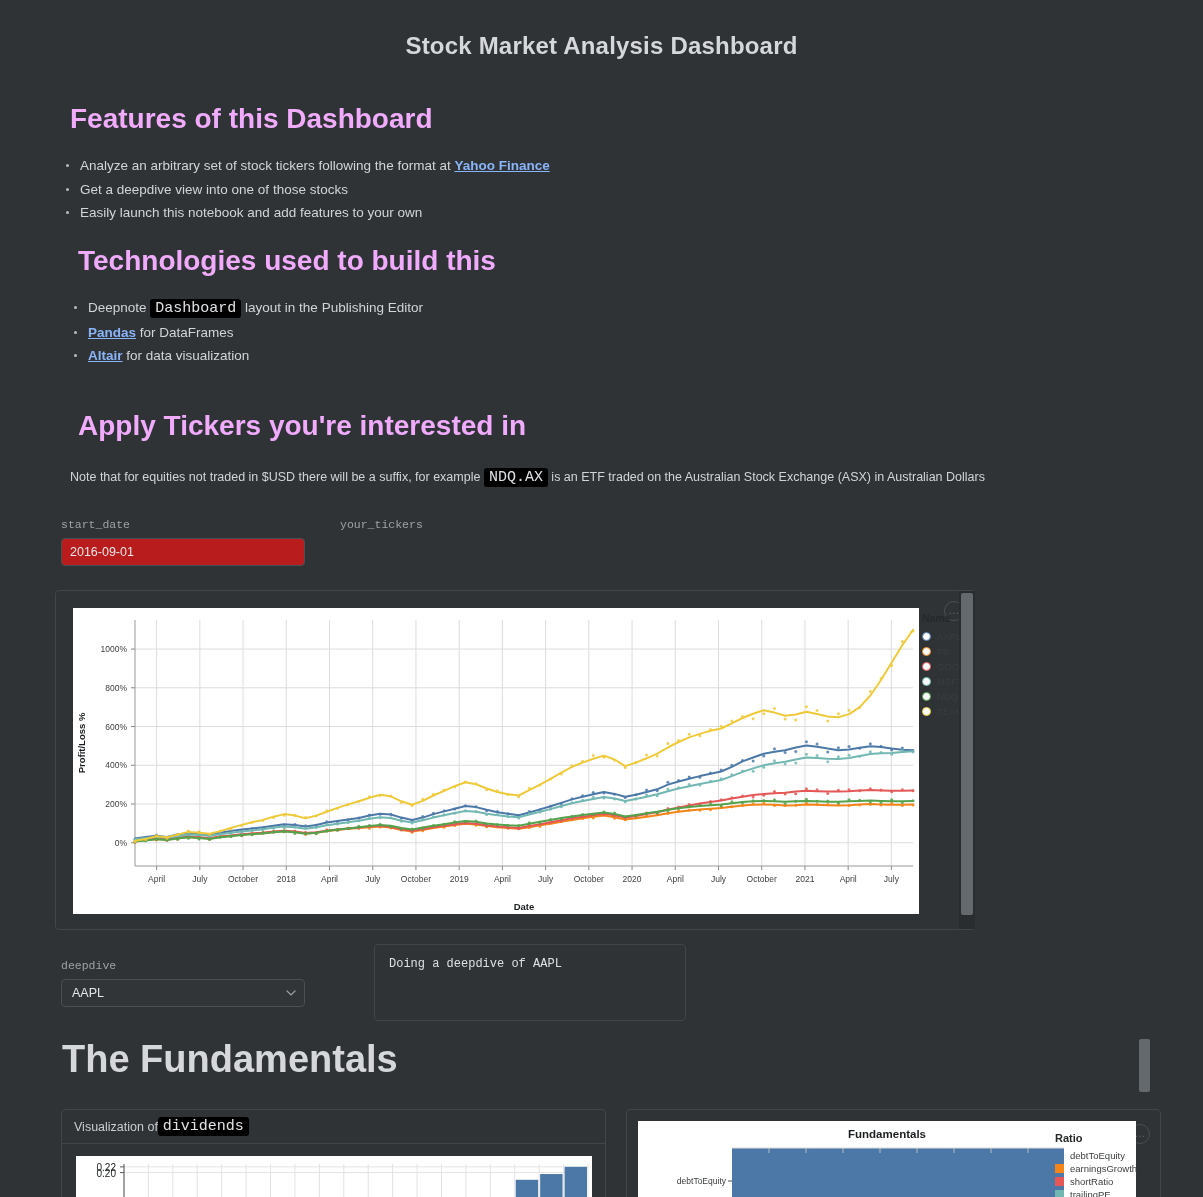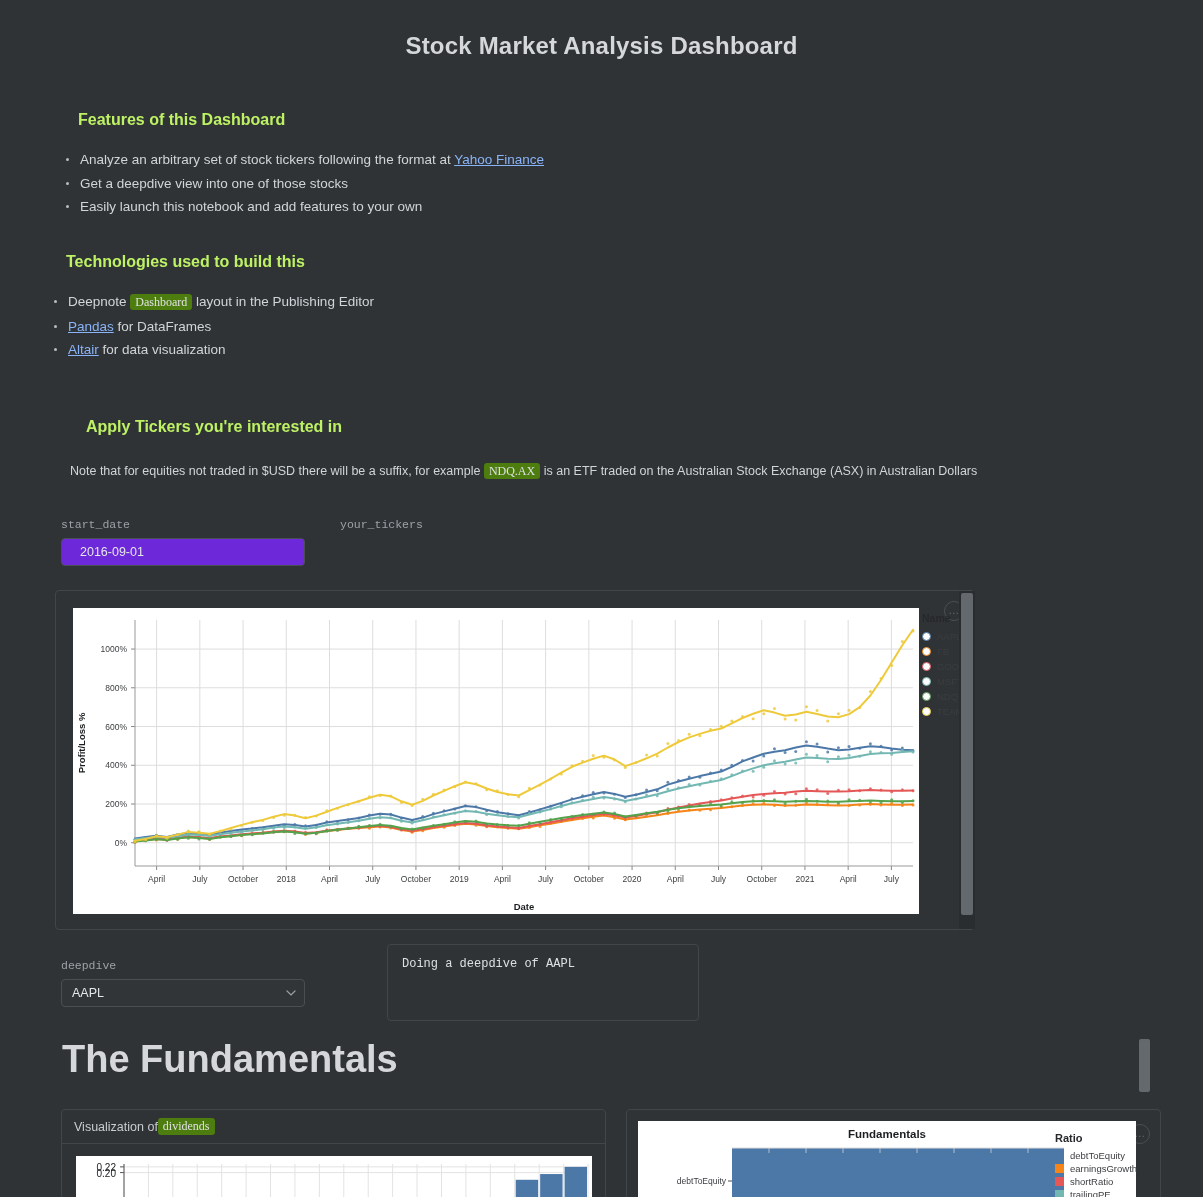--- a/index.html
+++ b/index.html
@@ -18,24 +18,24 @@
   .main-title {
     text-align:center;
     font-size: 24px;
     font-weight: bold;
     color: #d5d7da;
     letter-spacing: 0.2px;
     margin: 0;
     padding: 32px 0 0 0;
   }
   h2.sect {
-    font-size: 16px;
+    font-size: 28px;
     font-weight: bold;
-    color: #bef264;
-    margin: 16px;
+    color: #f0abfc;
+    margin: 8px;
     padding: 0;
   }
   h2.big {
     font-size: 38px;
     font-weight: bold;
     color: #d5d7da;
     margin: 0;
     padding: 0;
   }
 
@@ -50,51 +50,51 @@
     color: #d2d4d7;
   }
   ul.bullets li::before {
     content:"";
     position:absolute;
     left: 4px; top: 10px;
     width: 3px; height: 3px;
     border-radius: 50%;
     background: #b9bcc0;
   }
-  a.link { color:#8ab4f8; text-decoration: underline; }
+  a.link { color:#8ab4f8; text-decoration: underline; font-weight: bold; }
   code.inline {
-    font-family:Liberation Serif, serif;
-    font-size: 12px;
-    background: #4d7c0f;
+    font-family:Liberation Mono, monospace;
+    font-size: 15px;
+    background: #000000;
     border-radius: 3px;
     padding: 1px 5px;
     color: #dfe1e4;
   }
   .note {
     font-size: 12.5px;
     color: #d2d4d7;
     line-height: 18px;
   }
 
   
   .field-label {
     font-family: "Liberation Mono", monospace;
     font-size: 11.5px;
     color: #9ea2a6;
     margin-bottom: 7px;
   }
   .text-input {
     width: 244px; height: 28px;
-    background: #6d28d9;
+    background: #b91c1c;
     border: 1px solid #4a4f53;
     border-radius: 4px;
     color: #e4e6e8;
     font-size: 12.5px;
     line-height: 26px;
-    padding: 0 18px;
+    padding: 0 8px;
     font-family:"Liberation Sans", sans-serif;
     outline: none;
   }
   .text-input.wide { width: 268px; }
   .select-wrap { position:relative; width: 244px; height: 28px; }
   .select-box {
     width: 244px; height: 28px;
     background: #313538;
     border: 1px solid #4a4f53;
     border-radius: 4px;
@@ -184,21 +184,21 @@
       </li>
       <li>
         <span>Get a deepdive view into one of those stocks</span>
       </li>
       <li>
         <span>Easily launch this notebook and add features to your own</span>
       </li>
     </ul>
   </div>
 
-  <div class="abs" style="left:50px; top:237px; width:900px;">
+  <div class="abs" style="left:70px; top:237px; width:900px;">
     <h2 class="sect">Technologies used to build this</h2>
     <ul class="bullets" style="margin-top:19px;">
       <li>
         <span>Deepnote </span><code class="inline">Dashboard</code><span> layout in the Publishing Editor</span>
       </li>
       <li>
         <a class="link" href="#">Pandas</a><span> for DataFrames</span>
       </li>
       <li>
         <a class="link" href="#">Altair</a><span> for data visualization</span>
@@ -799,21 +799,21 @@
     <div class="select-wrap">
       <div class="select-box">AAPL</div>
       <span class="chev">
         <svg width="10" height="10" viewBox="0 0 10 10">
             <path d="M1 3 L5 7 L9 3" stroke="#9aa0a5" stroke-width="1.2" fill="none" stroke-linecap="round"></path>
           </svg>
       </span>
     </div>
   </div>
 
-  <div class="abs out-box" style="left:387px; top:944px;">
+  <div class="abs out-box" style="left:374px; top:944px;">
     <div class="mono">Doing a deepdive of AAPL</div>
   </div>
 
   <div class="abs" style="left:62px; top:1038px;">
     <h2 class="big">The Fundamentals</h2>
   </div>
 
   <div class="panel" style="left:61px; top:1109px; width:545px; height:120px; overflow:hidden;">
     <div class="cap-bar">
       <span>Visualization of </span>

